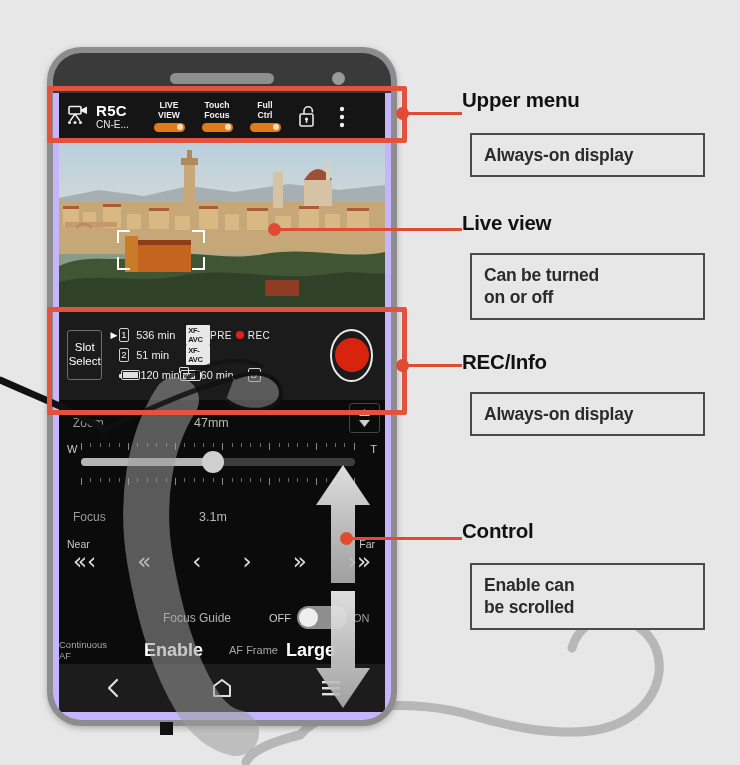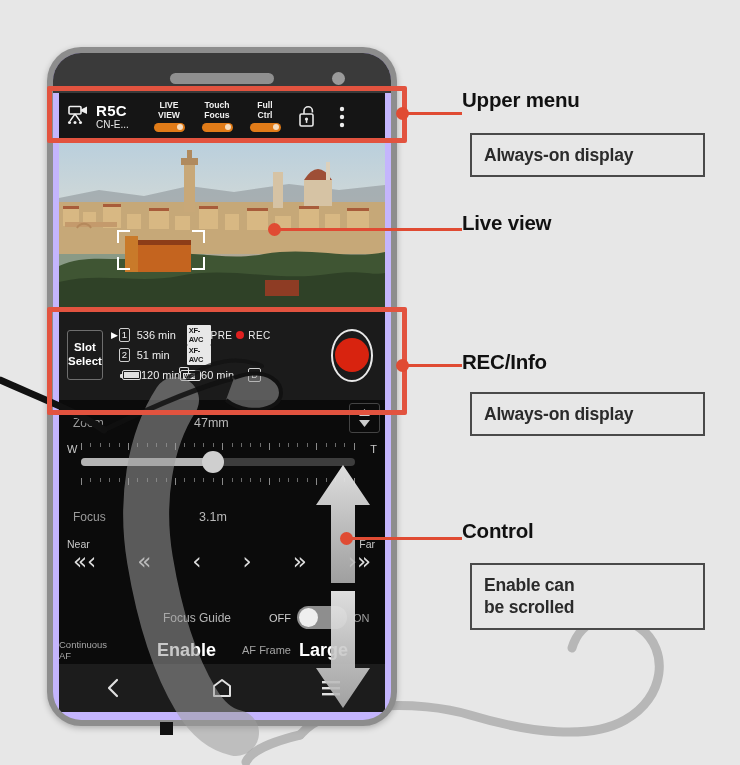--- a/index.html
+++ b/index.html
@@ -104,21 +104,21 @@
 
   
   .rec-info {
     position: absolute; left: 0; top: 217px; width: 326px; height: 90px;
     background: #1b1b1b;
     display: flex; align-items: center;
   }
   .slot-select {
     margin-left: 8px; width: 44px; height: 50px;
     border: 1px solid #6e6e6e; border-radius: 3px;
-    color: #fff; font-size: 11.5px; font-weight: bold;
+    color: #fff; font-size: 11.5px; font-weight: normal;
     display: flex; flex-direction: column; align-items: center; justify-content: center;
     line-height: 1.2;
   }
   .info-grid { flex: 1; padding-left: 8px; color: #e3e3e3; }
   .info-row { display: flex; align-items: center; height: 20px; }
   .arrow-cur { width: 11px; color: #fff; font-size: 9px; }
   .slot-num {
     width: 13px; height: 14px; border: 1px solid #cfcfcf; border-radius: 2px;
     color: #f2f2f2; font-size: 9.5px; text-align: center; line-height: 12px;
     margin-right: 7px;
@@ -515,21 +515,21 @@
                 <i></i>
               </span>
             <span class="fg-on">ON</span>
           </div>
 
           <div class="bottom-row">
             <span class="br-lbl" style="width:78px">
               <span>Continuous</span><br>
               <span>AF</span>
             </span>
-            <span class="br-val" style="margin-left:20px">Enable</span>
+            <span class="br-val" style="margin-left:7px">Enable</span>
             <span class="br-lbl" style="margin-left:26px; font-size:11px">AF Frame</span>
             <span class="br-val" style="margin-left:8px">Large</span>
           </div>
         </div>
       </div>
 
       <div class="navbar">
         <div class="nav-btn">
           <svg width="20" height="22" viewBox="0 0 20 22">
             <path d="M14 3 L6 11 L14 19" fill="none" stroke="#e0e0e0" stroke-width="2.2" stroke-linecap="round" stroke-linejoin="round"></path>
@@ -583,20 +583,24 @@
   <div class="leader" style="left:400px; top:364px; width:62px;"></div>
   <div class="leader-dot" style="left:396px; top:359px;"></div>
 
   <div class="leader" style="left:345px; top:537px; width:117px;"></div>
   <div class="leader-dot" style="left:340px; top:532px;"></div>
 
   <div class="ann-title" style="left:462px; top:88px">Upper menu</div>
   <div class="ann-box" style="left:470px; top:133px; width:235px;">Always-on display</div>
 
   <div class="ann-title" style="left:462px; top:211px">Live view</div>
+  <div class="ann-box" style="left:470px; top:253px; width:235px;">
+    <span>Can be turned</span><br>
+    <span>on or off</span>
+  </div>
 
   <div class="ann-title" style="left:462px; top:350px">REC/Info</div>
   <div class="ann-box" style="left:470px; top:392px; width:235px;">Always-on display</div>
 
   <div class="ann-title" style="left:462px; top:519px">Control</div>
   <div class="ann-box" style="left:470px; top:563px; width:235px;">
     <span>Enable can</span><br>
     <span>be scrolled</span>
   </div>
 

